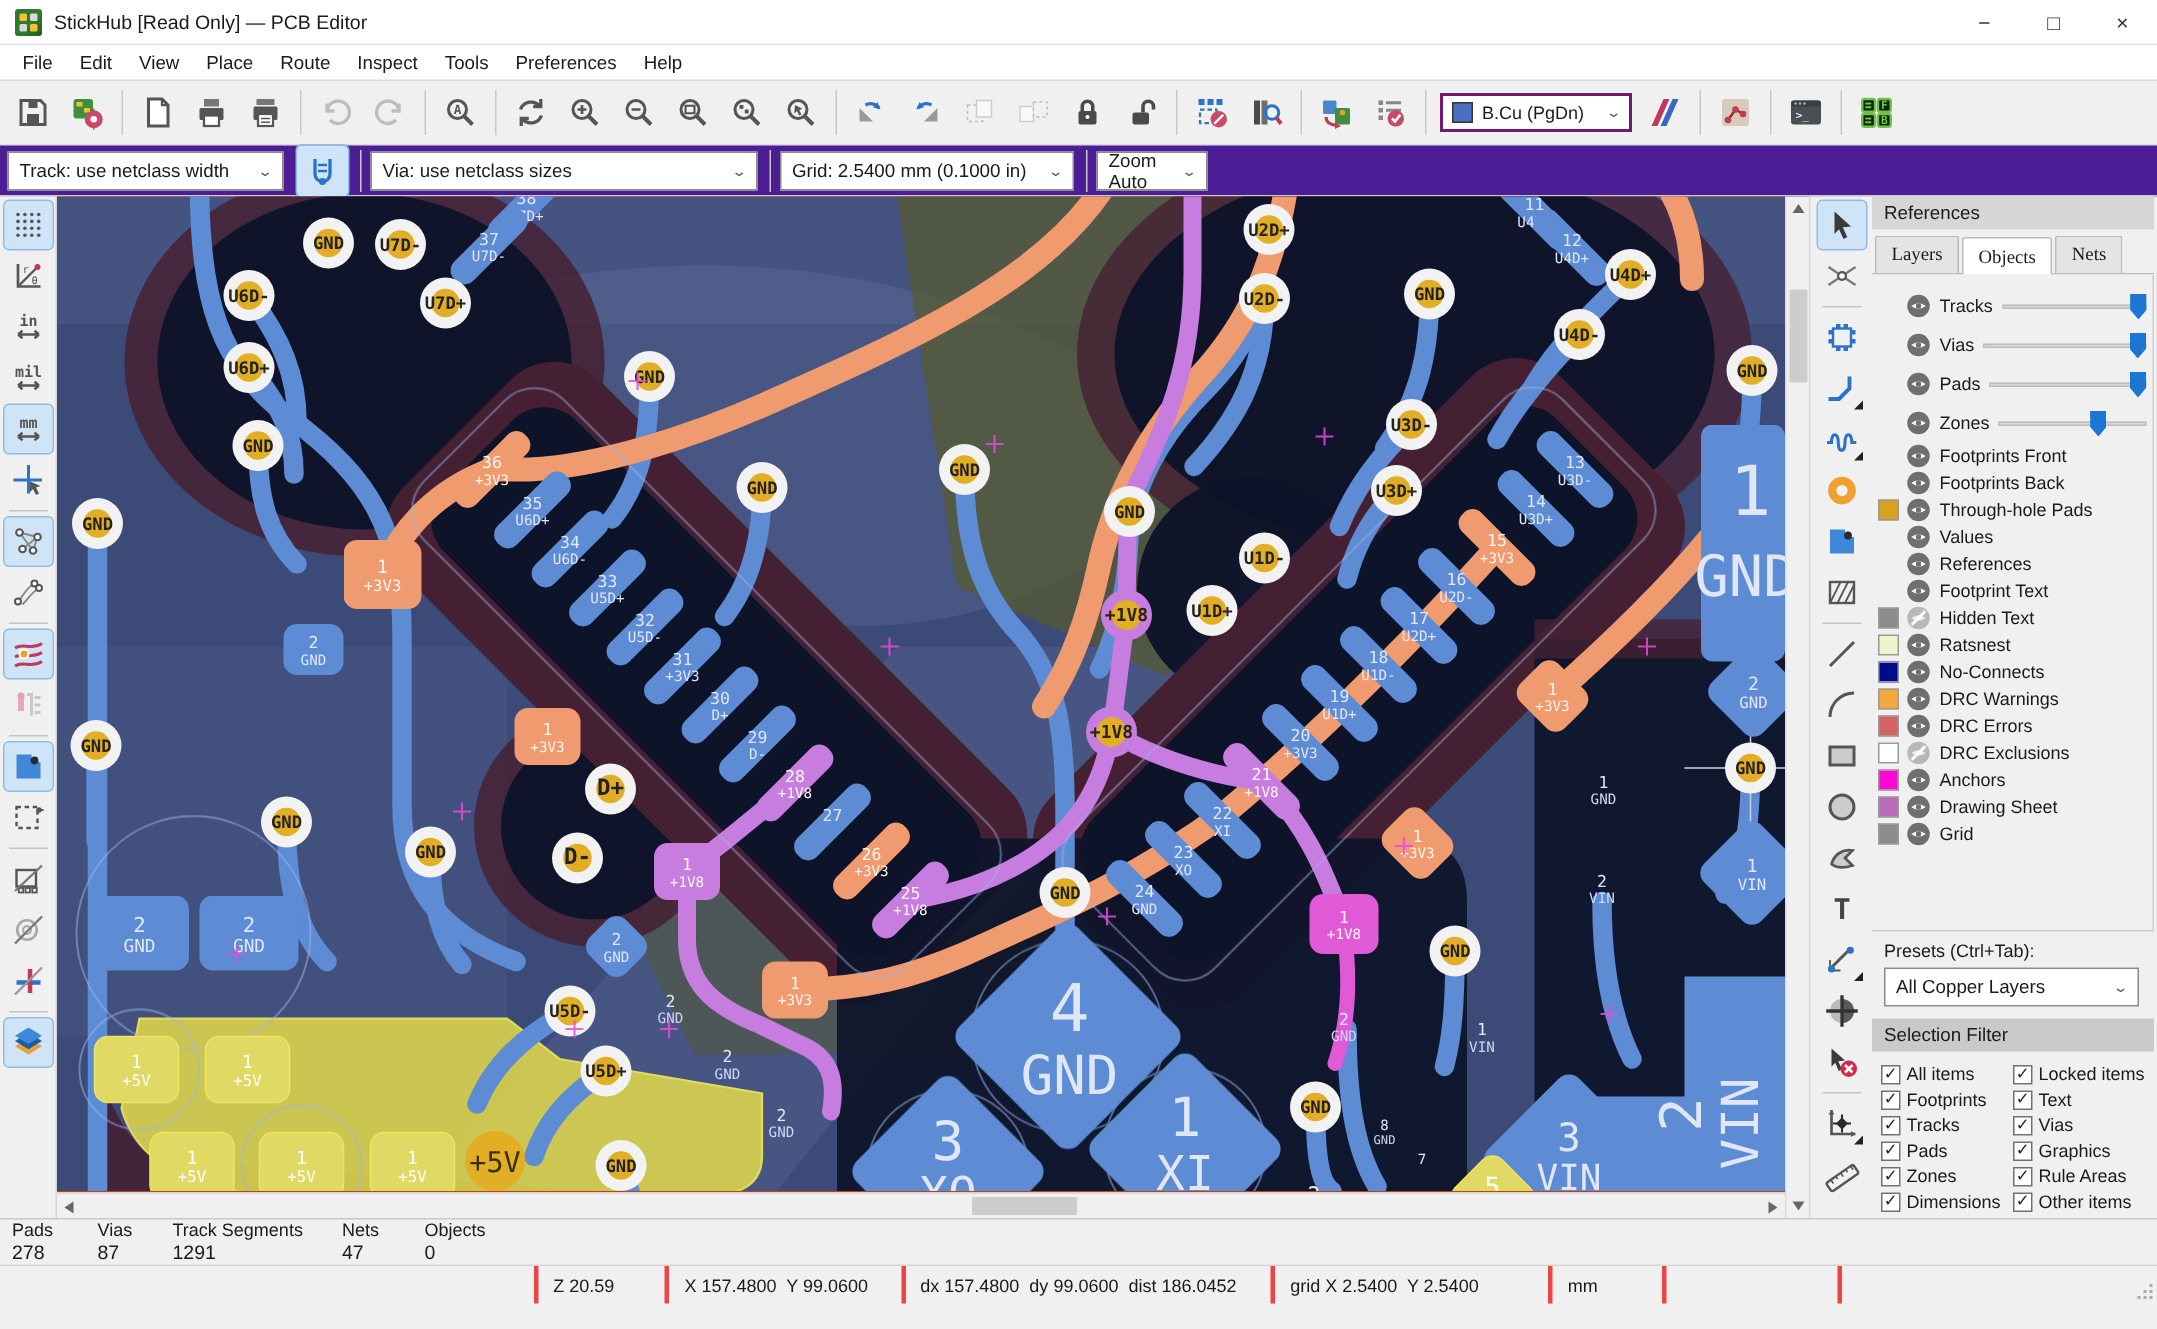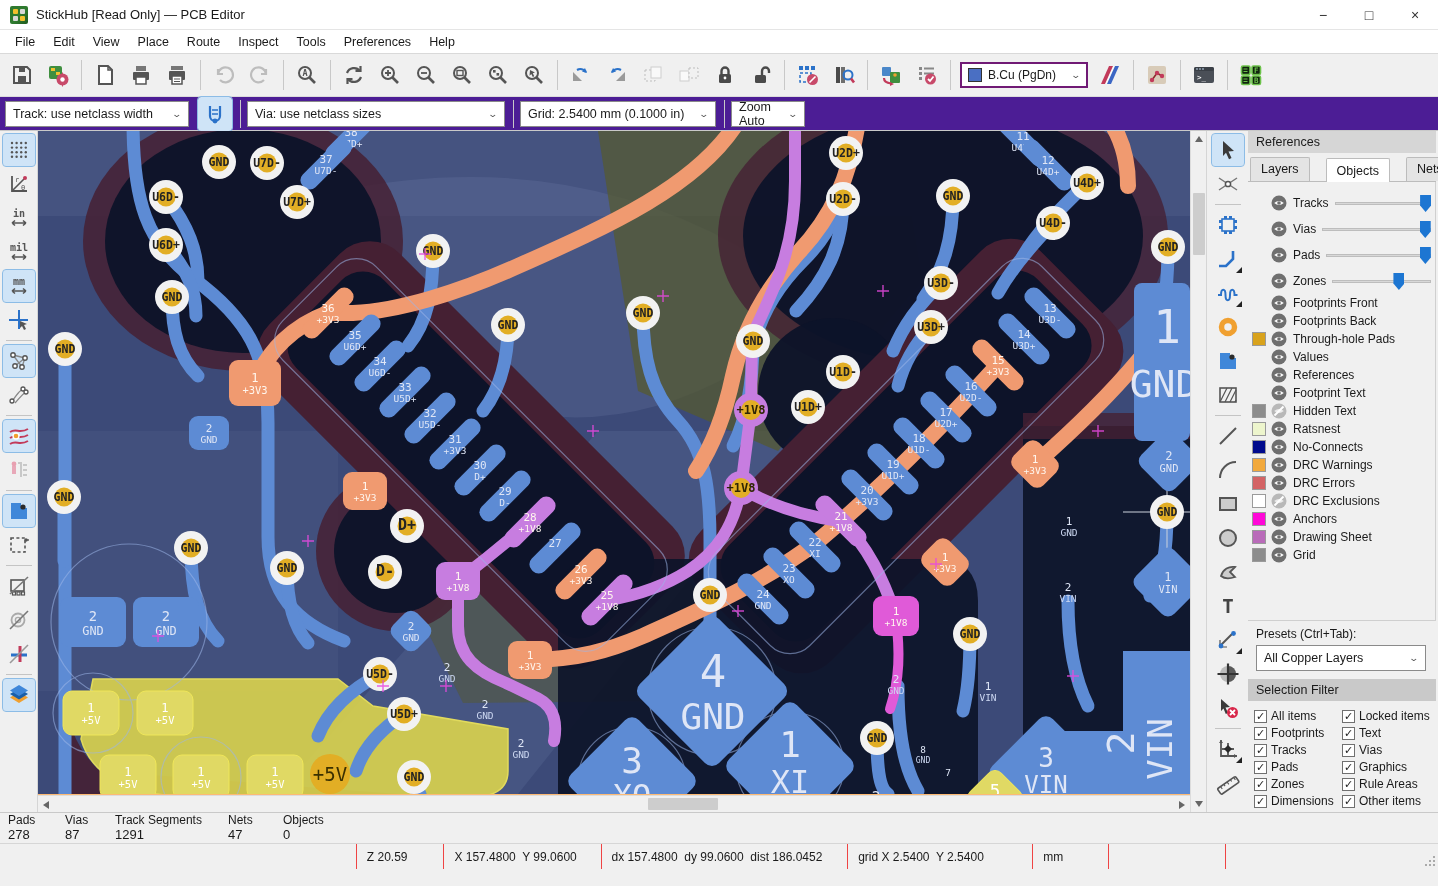--- a/index.html
+++ b/index.html
@@ -26,35 +26,35 @@
   .drop { height:26px; background:#fff; border:1px solid #8a8a8a; display:flex; align-items:center; padding:0 7px; margin-right:8px; font-size:12.5px; }
   .t2-sep { width:1px; height:28px; background:#c8c8c8; margin:0 6px 0 0; }
   .main { display:flex; height:681px; }
   .side-toolbar { width:38px; background:#f0f0f0; display:flex; flex-direction:column; align-items:center; padding-top:2px; }
   .side-toolbar.left { border-right:1px solid #d5d5d5; }
   .side-toolbar.right { border-left:1px solid #d5d5d5; width:42px; }
   .st-btn { width:32px; height:32px; margin:1px 0; display:flex; align-items:center; justify-content:center; border-radius:3px; position:relative; }
   .st-btn.active { background:#cfe4f7; outline:1px solid #8cbce6; }
   .st-sep { width:26px; height:1px; background:#c4c4c4; margin:3px 0; }
   .flyout::after { content:""; position:absolute; right:2px; bottom:2px; border-left:6px solid transparent; border-bottom:6px solid #222; }
-  .canvas-wrap { width:1152px; height:681px; position:relative; background:#fdba74; }
+  .canvas-wrap { width:1152px; height:681px; position:relative; background:#c2410c; }
   .canvas-wrap svg { position:absolute; inset:0; }
   .vscroll { width:16px; background:#f0f0f0; border-left:1px solid #dcdcdc; position:relative; }
   .vthumb { position:absolute; left:2px; width:12px; background:#cdcdcd; border-radius:1px; }
   .scroll-arrow { position:absolute; left:0; width:16px; height:16px; display:flex; align-items:center; justify-content:center; }
   .tri-up { border-left:4px solid transparent; border-right:4px solid transparent; border-bottom:6px solid #666; }
   .tri-down { border-left:4px solid transparent; border-right:4px solid transparent; border-top:6px solid #666; }
   .tri-left { border-top:4px solid transparent; border-bottom:4px solid transparent; border-right:6px solid #666; }
   .tri-right { border-top:4px solid transparent; border-bottom:4px solid transparent; border-left:6px solid #666; }
   .hscroll { height:17px; background:#f0f0f0; border-top:1px solid #dcdcdc; position:relative; }
   .hthumb { position:absolute; top:2px; height:12px; background:#cdcdcd; border-radius:1px; }
   .appearance { width:188px; background:#f0f0f0; display:flex; flex-direction:column; font-size:12px; }
   .panel-header { background:#d6d6d6; padding:4px 8px; font-size:12.5px; }
   .tabs { display:flex; padding:4px 2px 0 2px; border-bottom:1px solid #bcbcbc; }
-  .tab { padding:4px 10px; border:1px solid #bcbcbc; border-bottom:none; background:#e4e4e4; margin-right:16px; border-radius:2px 2px 0 0; font-size:12.5px;}
+  .tab { padding:4px 10px; border:1px solid #bcbcbc; border-bottom:none; background:#e4e4e4; margin-right:2px; border-radius:2px 2px 0 0; font-size:12.5px;font-family:Liberation Serif, serif;}
   .tab.active { background:#fff; position:relative; top:1px; padding-top:5px; font-weight:400; }
   .obj-list { padding:8px 4px 4px 4px; flex:1; overflow:hidden; border-right:1px solid #cfcfcf; background:#f0f0f0;}
   .obj-row { display:flex; align-items:center; height:18px; }
   .obj-row.has-slider { height:26px; }
   .obj-swatch { width:14px; height:14px; border:1px solid #9a9a9a; margin-right:5px; flex:0 0 14px;}
   .obj-swatch.empty { visibility:hidden; border:none; }
   .obj-eye { width:16px; height:16px; margin-right:6px; flex:0 0 16px;}
   .obj-label { white-space:nowrap; font-size:12px; }
   .obj-slider { flex:1; height:16px; position:relative; margin-left:6px; min-width:50px;}
   .obj-slider .groove { position:absolute; top:7px; left:0; right:0; height:3px; background:#d8d8d8; border:1px solid #bdbdbd;}
@@ -64,21 +64,21 @@
   .presets .drop { margin-top:4px; width:170px; margin-right:0;}
   .sf-header { background:#c9c9c9; padding:4px 8px; font-size:12.5px; }
   .sf-grid { display:grid; grid-template-columns:88px 92px; padding:8px 4px 4px 6px; row-gap:3px;}
   .cb { display:flex; align-items:center; gap:4px; white-space:nowrap; font-size:12px;}
   .cb .box { width:13px; height:13px; background:#fff; border:1px solid #707070; display:flex; align-items:center; justify-content:center; font-size:11px; color:#222; line-height:1;}
   .statusbar { height:57px; background:#f0f0f0; border-top:1px solid #c9c9c9; display:flex; flex-direction:column;}
   .stats-row { height:31px; display:flex; padding-left:8px; }
   .stat { display:flex; flex-direction:column; justify-content:center; line-height:1.15; }
   .stat .lbl { font-size:12px; } .stat .val { font-size:13px; }
   .readout-row { height:26px; border-top:1px solid #d6d6d6; display:flex; align-items:center; }
-  .ro { height:100%; display:flex; align-items:center; padding:0 10px; border-left:1px solid #ef4444; font-size:12px; white-space:pre;}
+  .ro { height:100%; display:flex; align-items:center; padding:0 10px; border-left:3px solid #ef4444; font-size:12px; white-space:pre;}
   .grip { margin-left:auto; width:14px; height:100%; position:relative;}
   .grip::after{ content:""; position:absolute; right:3px; bottom:3px; width:2px; height:2px; background:#aaa;
     box-shadow:-4px 0 #aaa,0 -4px #aaa,-8px 0 #aaa,0 -8px #aaa,-4px -4px #aaa; }
   text { font-family:"DejaVu Sans Mono", monospace; }
 </style>
 </head>
 <body>
 
 <div class="titlebar">
   <div class="app-icon"></div>

